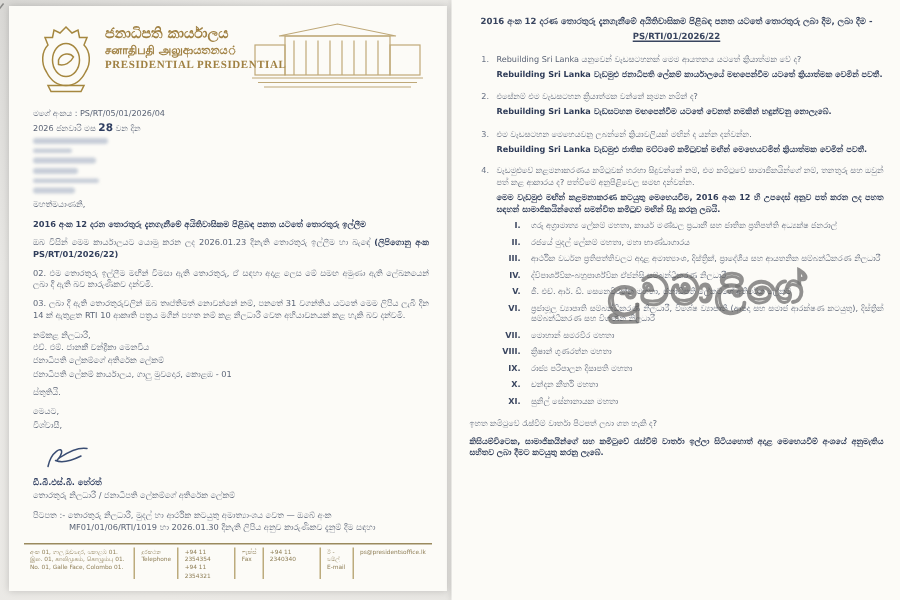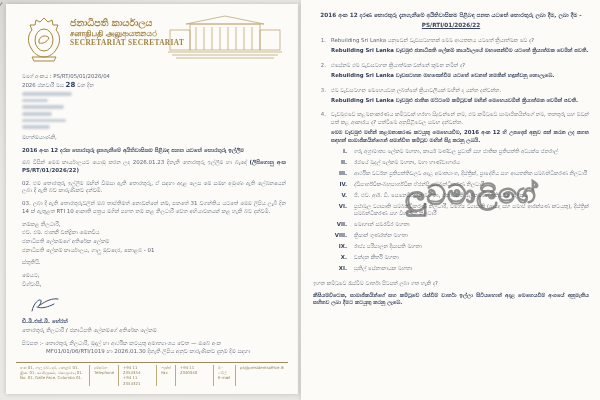--- a/index.html
+++ b/index.html
@@ -65,21 +65,21 @@
 
     <svg class="lh-emblem" viewBox="0 0 40 46">
       <path class="gold" d="M20 2 L24 6 L28 4 L29 9 L34 9 L32 14 C36 18 37 26 33 32 C30 38 25 41 20 41 C15 41 10 38 7 32 C3 26 4 18 8 14 L6 9 L11 9 L12 4 L16 6 Z"></path>
       <ellipse class="gold" cx="20" cy="24" rx="9" ry="11"></ellipse>
       <path class="gold" d="M15 24 C17 19 23 19 25 22 C23 26 19 28 15 27 Z"></path>
       <path class="gold" d="M8 41 L32 41 L30 45 L10 45 Z"></path>
     </svg>
     <div class="lh-titles">
       <div class="lh-si">ජනාධිපති කාර්යාලය</div>
       <div class="lh-ta">சனாதிபதி அலுආයතනය்</div>
-      <div class="lh-en">SECRETARIAT SECRETARIAT</div>
+      <div class="lh-en">PRESIDENTIAL PRESIDENTIAL</div>
     </div>
     <svg class="lh-building" viewBox="0 0 118 46">
       <g stroke="#b49a62" stroke-width="0.8" fill="none">
         <rect x="24" y="10" width="70" height="26"></rect>
         <path d="M20 10 L59 2 L98 10 Z"></path>
         <line x1="30" y1="13" x2="30" y2="36"></line>
           <line x1="38" y1="13" x2="38" y2="36"></line>
         <line x1="46" y1="13" x2="46" y2="36"></line>
           <line x1="54" y1="13" x2="54" y2="36"></line>
         <line x1="62" y1="13" x2="62" y2="36"></line>

